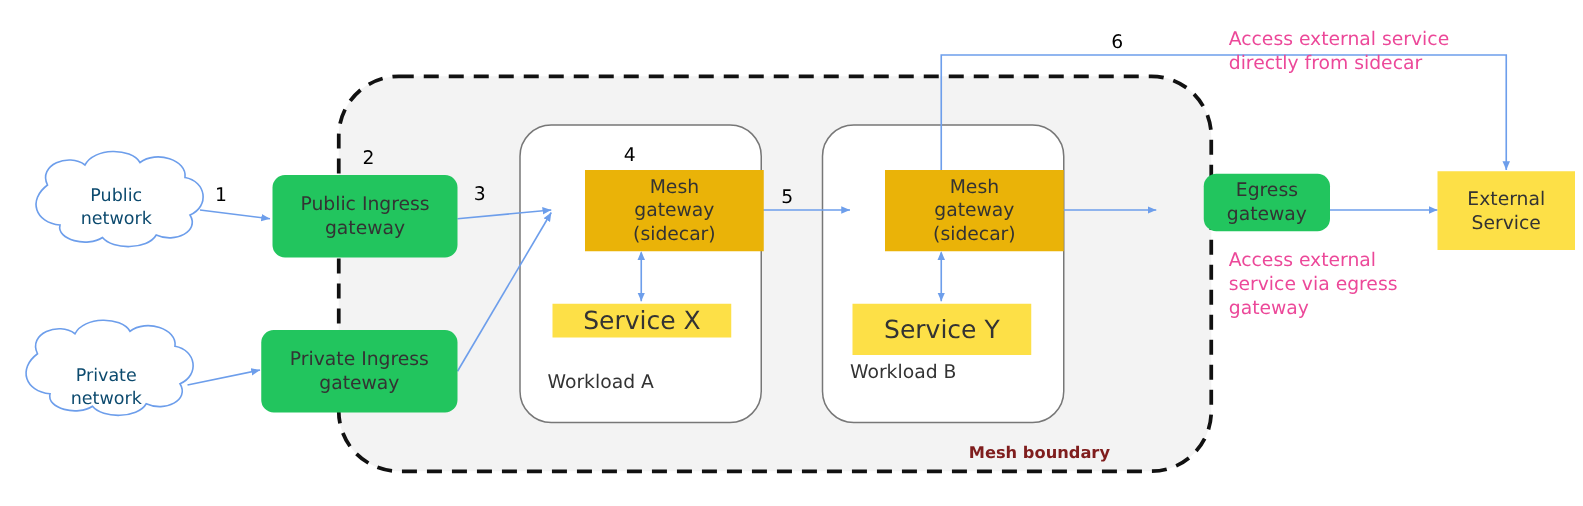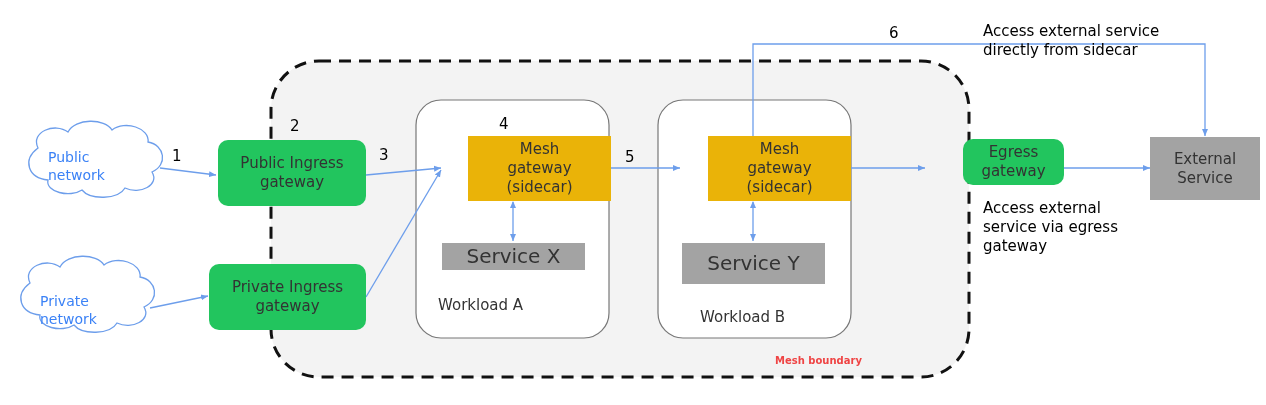--- a/index.html
+++ b/index.html
@@ -1,27 +1,27 @@
 <!DOCTYPE html>
 <html><head>
 <meta charset="utf-8">
 <style>
   html, body { margin:0; padding:0; background:#ffffff; }
   body { width:1266px; height:405px; position:relative; overflow:hidden; font-family:"DejaVu Sans", sans-serif; }
   svg { position:absolute; left:0; top:0; }
-  .lbl { position:absolute; color:#000000; font-size:15px; line-height:19px; }
+  .lbl { position:absolute; color:#ec4899; font-size:15px; line-height:19px; }
   .num { position:absolute; color:#000; font-size:15px; }
   .box { position:absolute; display:flex; align-items:center; justify-content:center; text-align:center; color:#333; font-size:15px; line-height:19px; box-sizing:border-box; }
   .blue-r { background:#22c55e; border-radius:10px; }
   .blue { background:#eab308;margin-left:26px; }
-  .green { background:#a3a3a3;text-align:center; }
-  .cloud-text { position:absolute; color:#3b82f6; font-size:14px; line-height:18px; }
+  .green { background:#fde047;text-align:center; }
+  .cloud-text { position:absolute; text-align:center; color:#0c4a6e; font-size:14px; line-height:18px; }
   .workload-label { position:absolute; color:#333; font-size:15px; }
   .svc { font-size:20px; color:#333; }
-  .boundary-label { position:absolute; font-weight:bold; font-size:10px; color:#ef4444; }
+  .boundary-label { position:absolute; font-weight:bold; font-size:13px; color:#7f1d1d; }
 </style>
 </head>
 <body>
 
 <svg width="1266" height="405">
   <defs>
     <marker id="ah" markerWidth="8" markerHeight="8" refX="7" refY="4" orient="auto" markerUnits="userSpaceOnUse">
       <path d="M0,1 L7,4 L0,7 z" fill="#6d9eeb"></path>
     </marker>
     <marker id="ahs" markerWidth="8" markerHeight="8" refX="1" refY="4" orient="auto" markerUnits="userSpaceOnUse">
@@ -61,21 +61,21 @@
 <div class="box blue-r" style="left:218px;top:140px;width:148px;height:66px;padding:0 14px;">Public Ingress gateway</div>
 <div class="box blue-r" style="left:209px;top:264px;width:157px;height:66px;padding:0 14px;">Private Ingress gateway</div>
 
 <div class="box blue" style="left:442px;top:136px;width:143px;height:65px;padding:0 30px;">Mesh gateway (sidecar)</div>
 <div class="box blue" style="left:682px;top:136px;width:143px;height:65px;padding:0 30px;">Mesh gateway (sidecar)</div>
 
 <div class="box green svc" style="left:442px;top:243px;width:143px;height:27px;">Service X</div>
 <div class="box green svc" style="left:682px;top:243px;width:143px;height:41px;">Service Y</div>
 
 <div class="workload-label" style="left:438px;top:296px;text-align:center;">Workload A</div>
-<div class="workload-label" style="left:680px;top:308px;margin-left:20px;">Workload B</div>
+<div class="workload-label" style="left:680px;top:288px;">Workload B</div>
 
 <div class="box blue-r" style="left:963px;top:139px;width:101px;height:46px;padding:16px 16px;">Egress gateway</div>
 <div class="box green" style="left:1150px;top:137px;width:110px;height:63px;padding:0 18px;">External Service</div>
 
 <div class="num" style="left:172px;top:147px;">1</div>
 <div class="num" style="left:290px;top:117px;">2</div>
 <div class="num" style="left:379px;top:146px;">3</div>
 <div class="num" style="left:499px;top:115px;">4</div>
 <div class="num" style="left:625px;top:148px;">5</div>
 <div class="num" style="left:889px;top:24px;">6</div>

